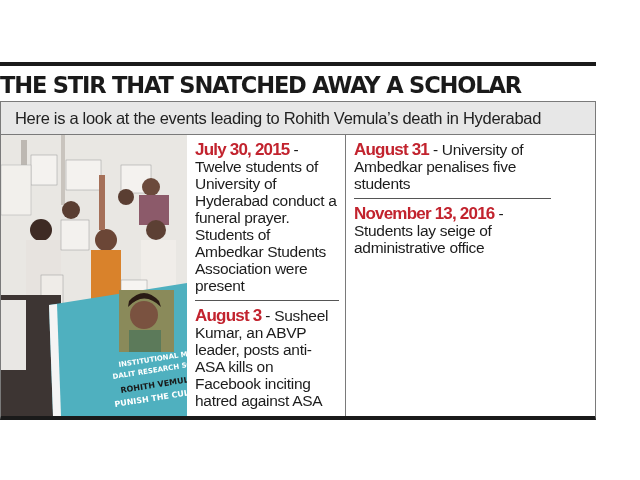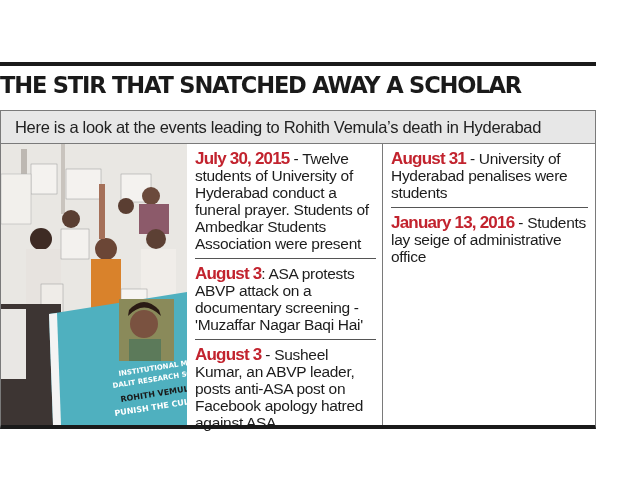--- a/index.html
+++ b/index.html
@@ -31,21 +31,21 @@
       font-weight: bold;
       font-size: 23px;
       letter-spacing: -1.2px;
       color: #1a1a1a;
       line-height: 28px;
       transform: scaleX(0.98);
       transform-origin: left center;
       white-space: nowrap;
     }
     .frame {
-      margin-top: 11px;
+      margin-top: 2px;
       border: 1px solid #7a7a7a;
       border-bottom: 4px solid #1a1a1a;
       width: 594px;
     }
     .subhead {
       background: #e7e7e7;
       height: 32px;
       line-height: 32px;
       padding-left: 14px;
       font-size: 16.5px;
@@ -68,21 +68,21 @@
     }
     .photo .crowd {
       position: absolute;
       left: 0; top: 0; right: 0; bottom: 0;
     }
     .col {
       padding: 0 6px 0 8px;
       box-sizing: border-box;
     }
     .col-mid {
-      width: 196px;
+      width: 159px;
       border-right: 1px solid #7a7a7a;
     }
     .col-right {
       width: 211px;
     }
     .event {
       font-size: 15.5px;
       line-height: 17px;
       color: #1c1c1c;
       padding: 6px 0 6px 0;
@@ -151,30 +151,27 @@
           <text x="120" y="258" font-family="DejaVu Sans, sans-serif" font-size="8" font-weight="bold" fill="#1a1a1a" transform="rotate(-9 120 258)">ROHITH VEMULA</text>
           <text x="114" y="272" font-family="DejaVu Sans, sans-serif" font-size="8" font-weight="bold" fill="#ffffff" transform="rotate(-9 114 272)">PUNISH THE CULPRITS</text>
         </svg>
       </div>
 
       <div class="col col-mid">
         <div class="event">
           <span class="date">July 30, 2015</span><span> - </span><span>Twelve students of University of Hyderabad conduct a funeral prayer. Students of Ambedkar Students Association were present</span>
         </div>
         <div class="event">
-          <span class="date">August 3</span><span>:  </span><span>ASA protests ABVP attack on a documentary screening - 'Muzaffar Nagar Baqi Hai'</span>
-        </div>
-        <div class="event">
-          <span class="date">August 3</span><span> - </span><span>Susheel Kumar, an ABVP leader, posts anti-ASA post on Facebook apology hatred against ASA</span>
+          <span class="date">August 3</span><span> - </span><span>Susheel Kumar, an ABVP leader, posts anti-ASA kills on Facebook inciting hatred against ASA</span>
         </div>
       </div>
 
       <div class="col col-right">
         <div class="event">
-          <span class="date">August 31</span><span> - </span><span>University of Hyderabad penalises were students</span>
+          <span class="date">August 31</span><span> - </span><span>University of Ambedkar penalises five students</span>
         </div>
         <div class="event">
-          <span class="date">January 13, 2016</span><span> - </span><span>Students lay seige of administrative office</span>
+          <span class="date">November 13, 2016</span><span> - </span><span>Students lay seige of administrative office</span>
         </div>
       </div>
     </div>
   </div>
 </div>
 
 </body></html>

